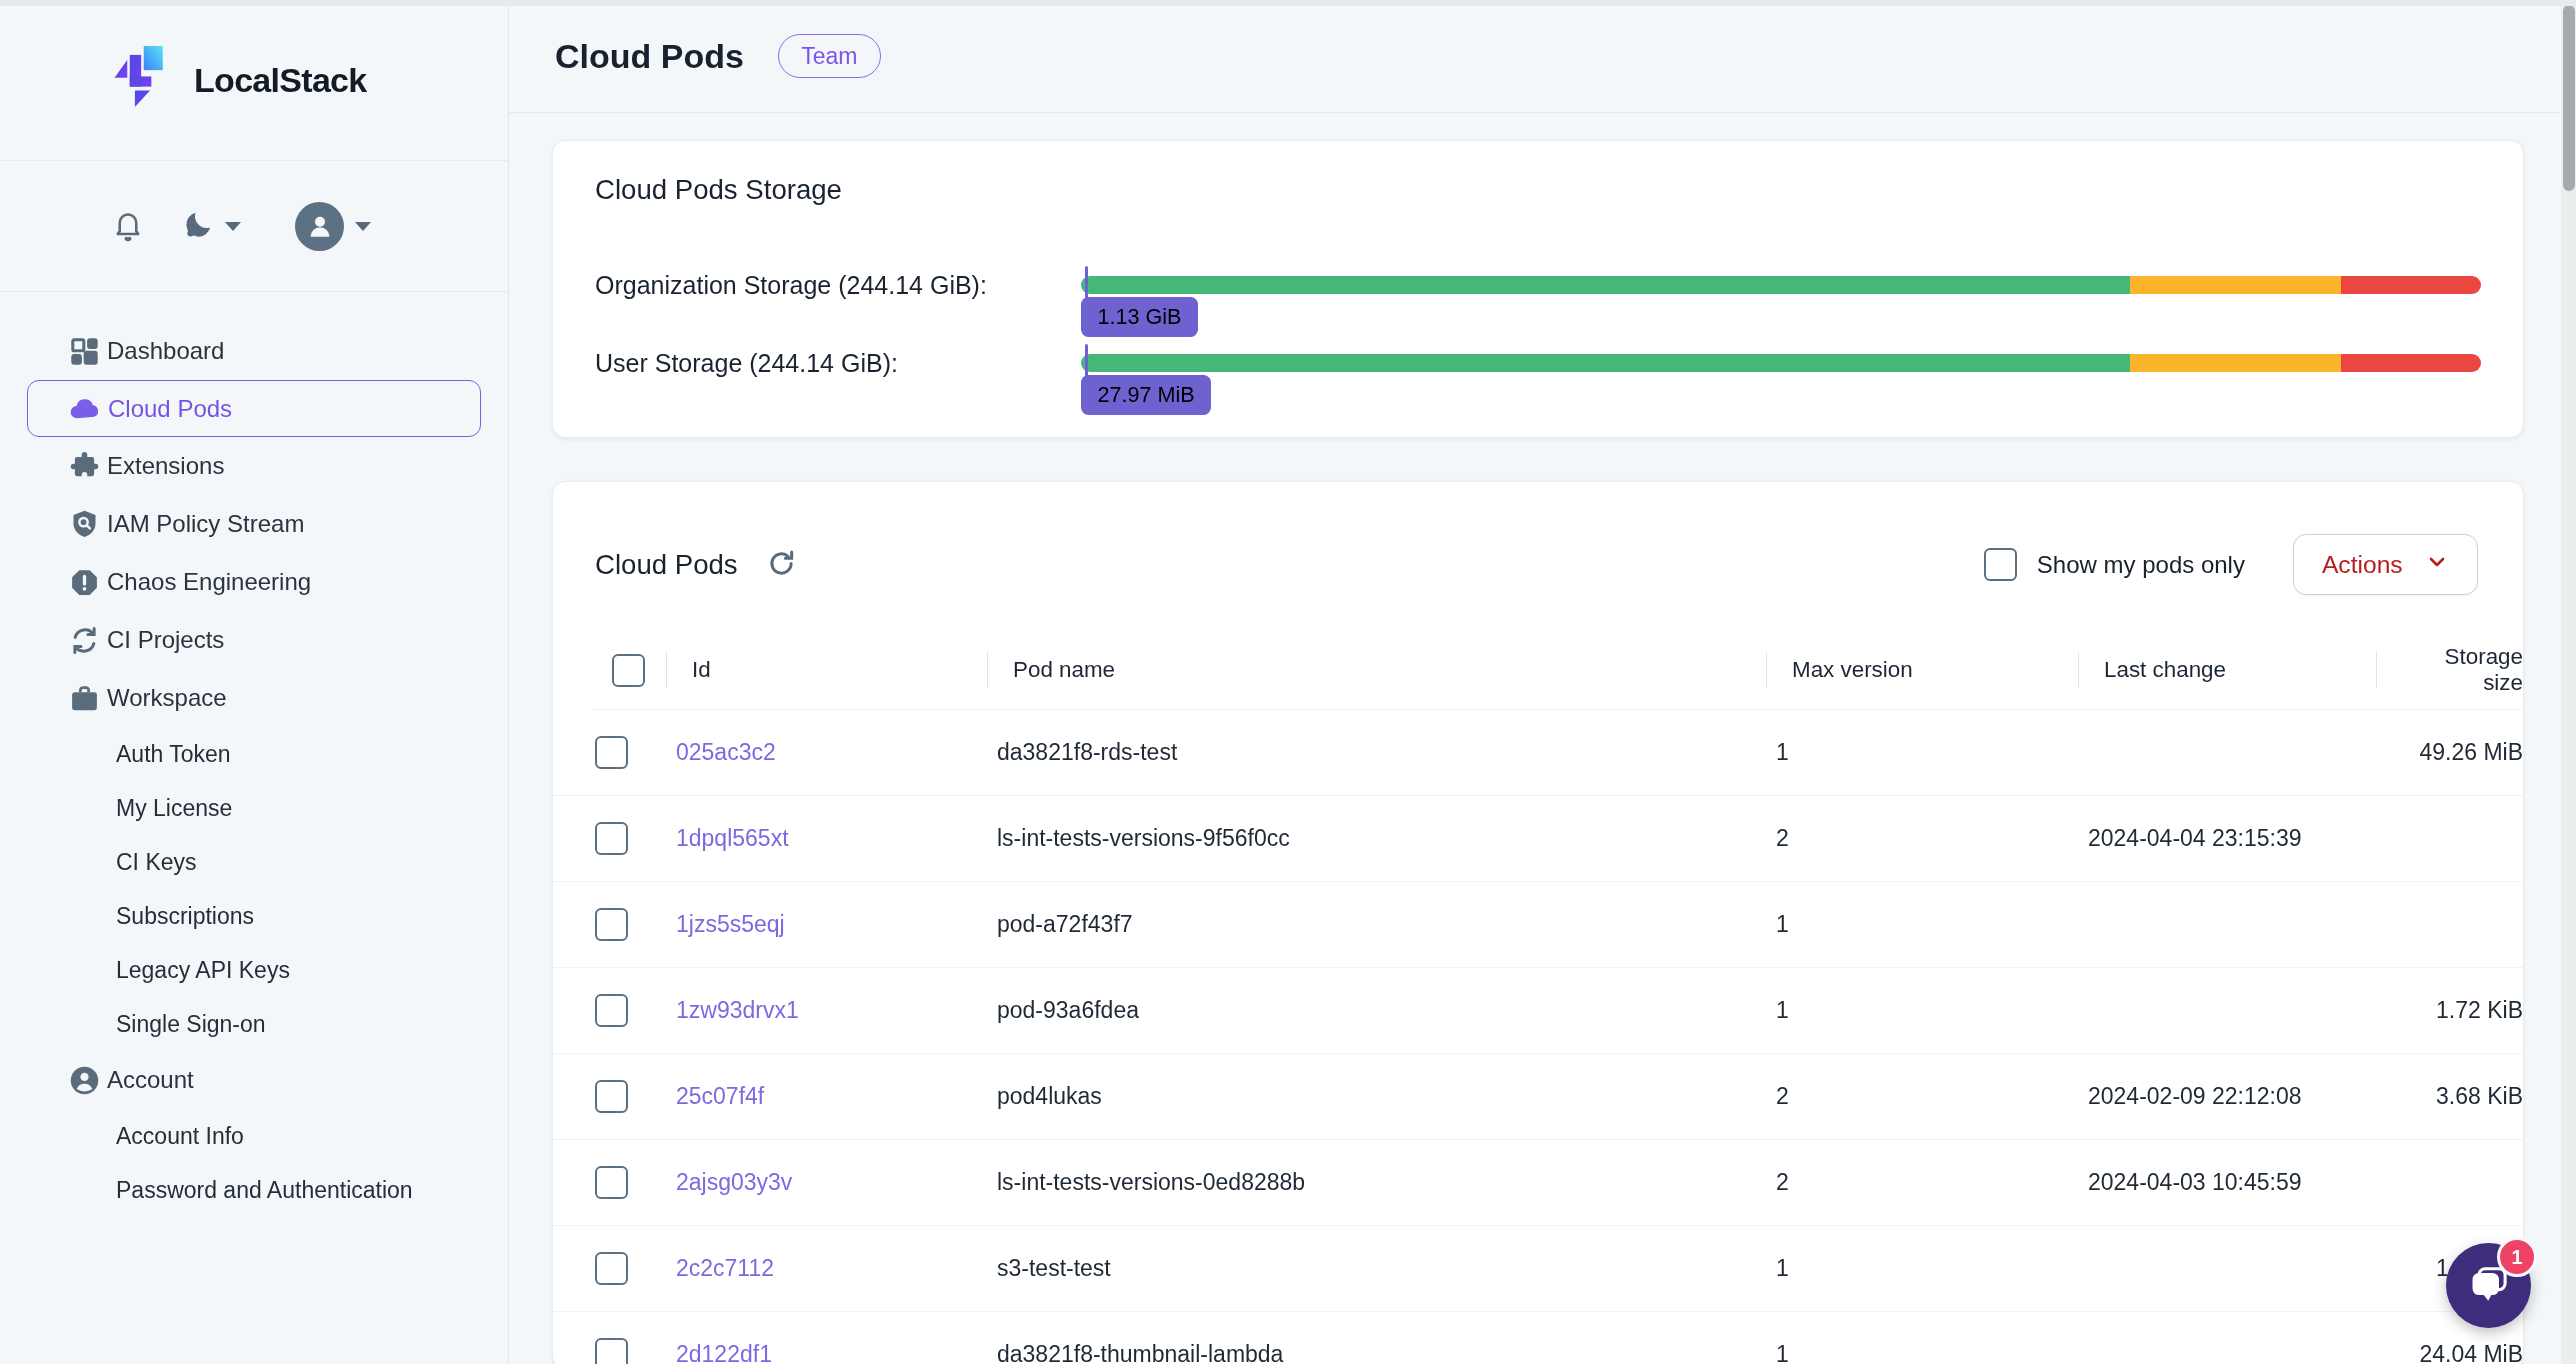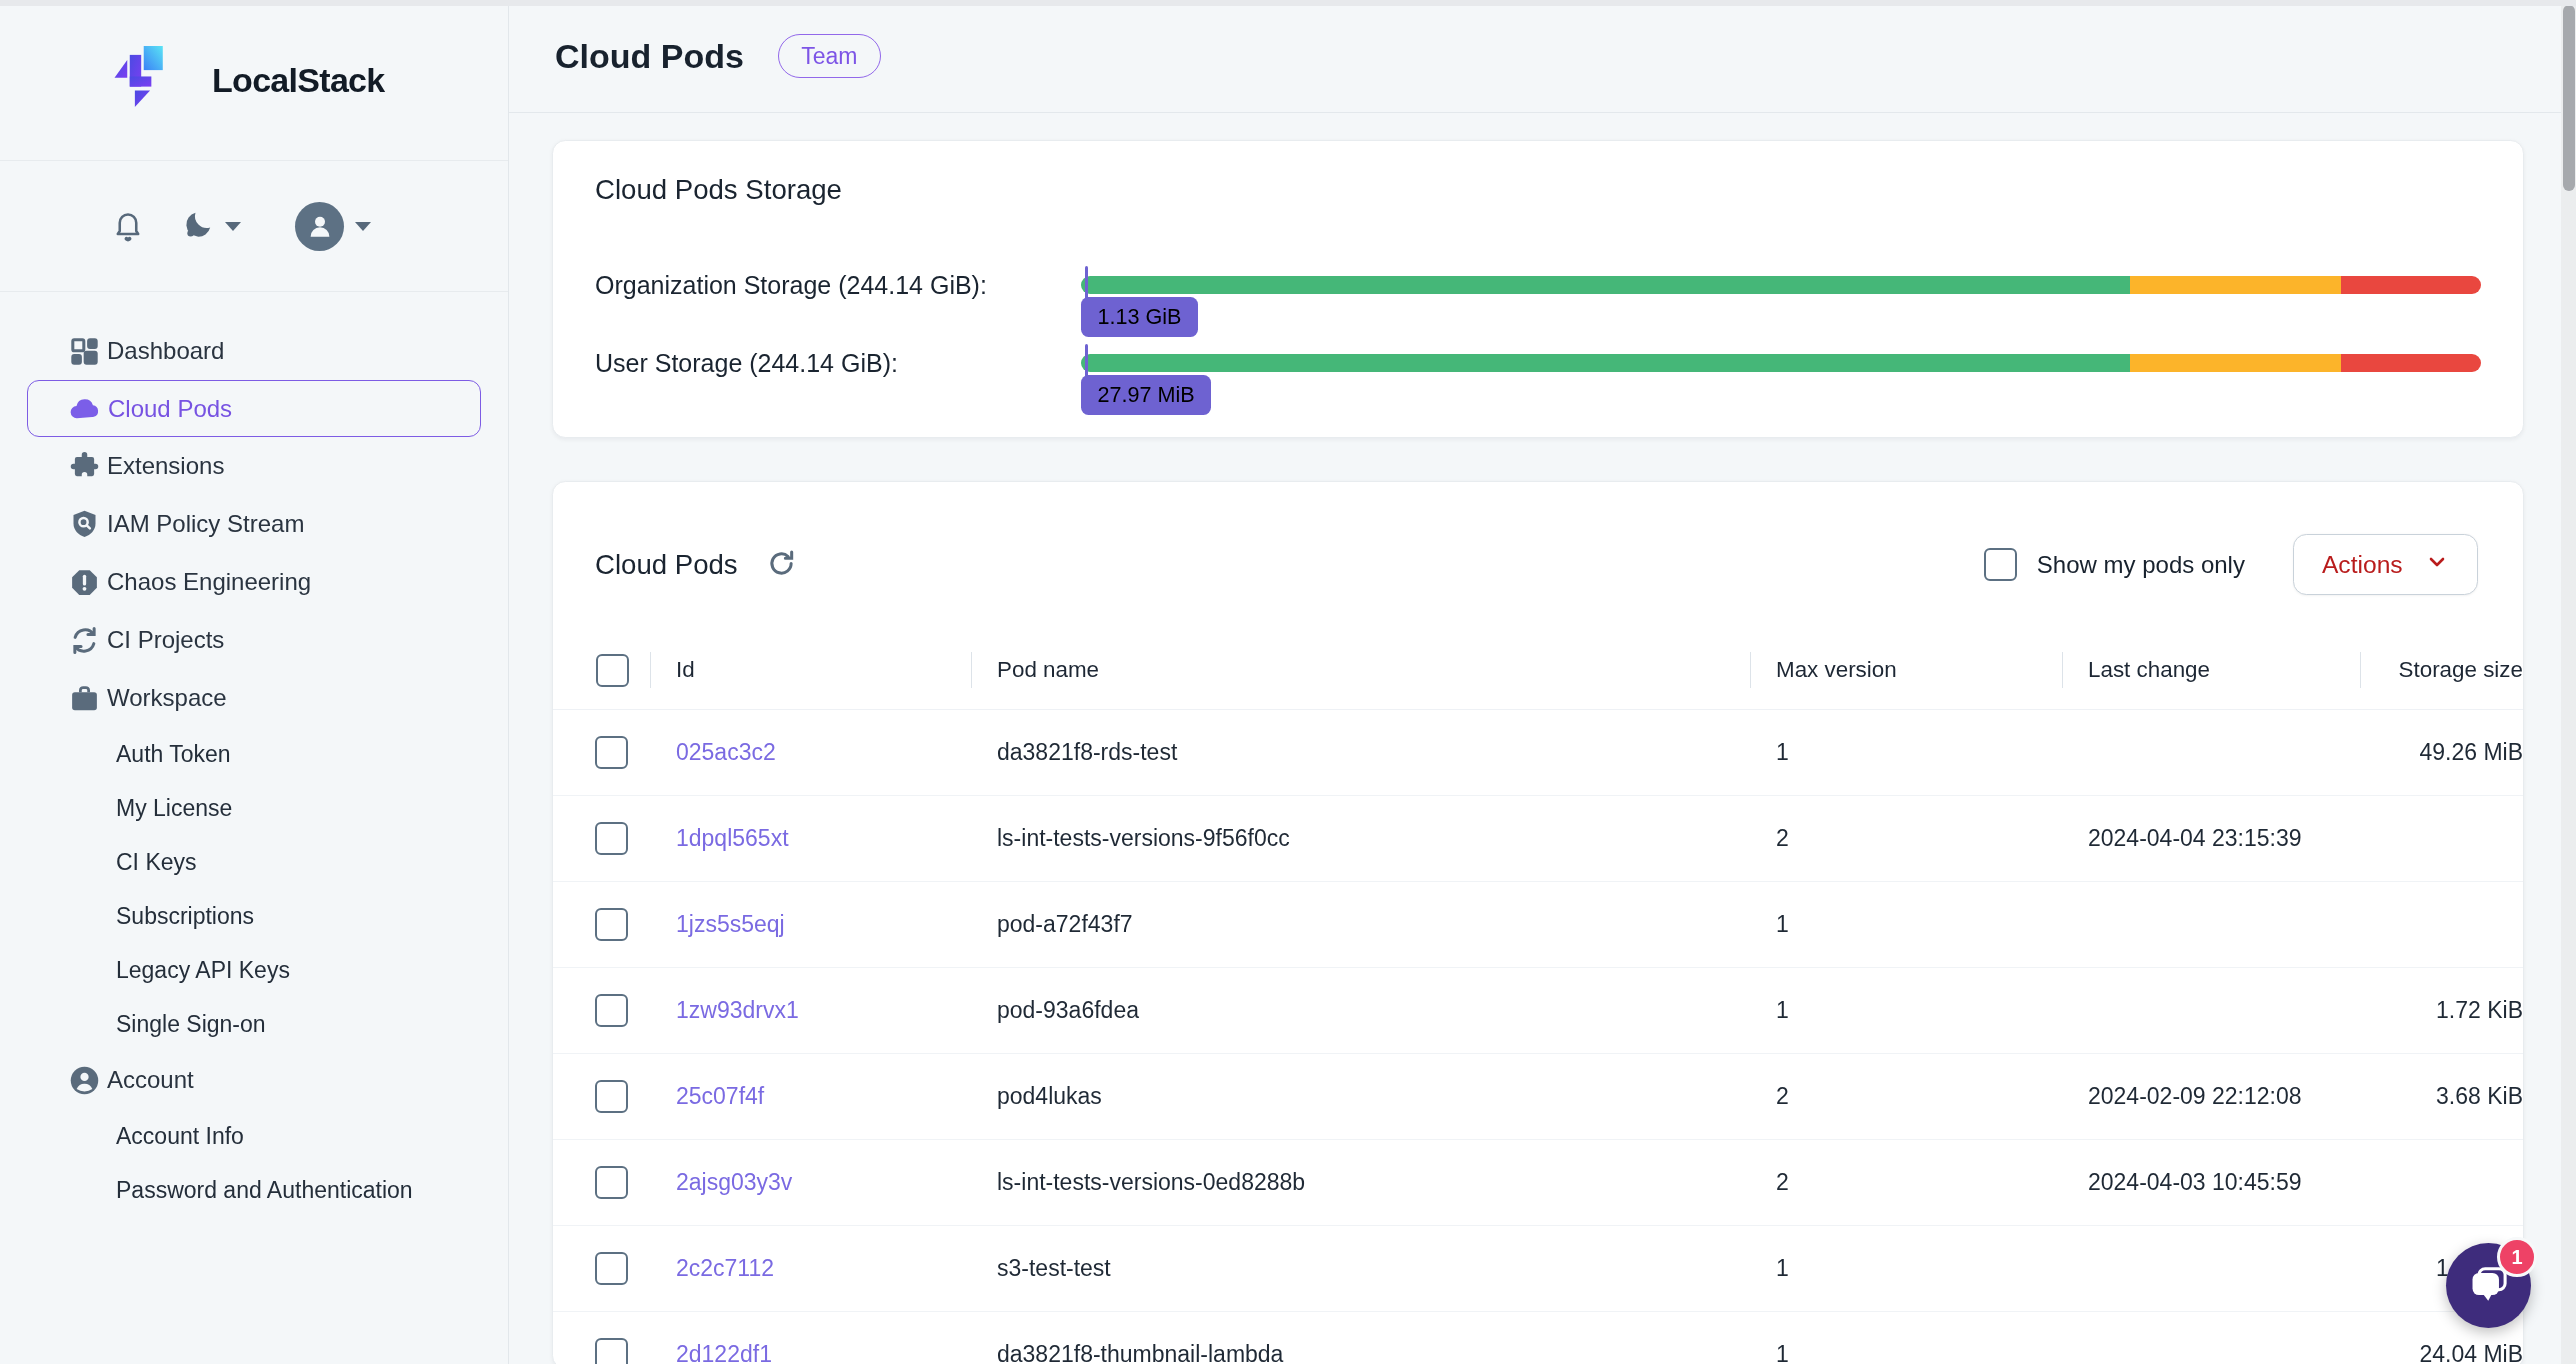--- a/index.html
+++ b/index.html
@@ -5,21 +5,21 @@
   html,body{margin:0;padding:0;}
   body{
     width:2576px;height:1364px;position:relative;overflow:hidden;
     background:#f4f7f9;font-family:"Liberation Sans",sans-serif;
     -webkit-font-smoothing:antialiased;
   }
   .top-strip{position:absolute;top:0;left:0;width:2576px;height:6px;background:#e7e9ec;z-index:50;}
 
   
   .sidebar{position:absolute;left:0;top:0;width:508px;height:1364px;background:#f4f7f9;border-right:1.5px solid #e2e7eb;z-index:2;}
-  .logo-section{height:161px;border-bottom:1.5px solid #e7ebee;display:flex;align-items:center;padding-left:112px;gap:34px;box-sizing:border-box;}
+  .logo-section{height:161px;border-bottom:1.5px solid #e7ebee;display:flex;align-items:center;padding-left:112px;gap:16px;box-sizing:border-box;}
   .logo-text{font-size:34px;font-weight:700;color:#121b26;letter-spacing:-0.7px;}
   .icon-bar{height:131px;border-bottom:1.5px solid #e7ebee;display:flex;align-items:center;padding-left:110px;box-sizing:border-box;}
   .icon-btn{display:flex;align-items:center;color:#57697b;background:none;border:none;padding:0;}
   .caret{width:0;height:0;border-left:8.2px solid transparent;border-right:8.2px solid transparent;border-top:9.7px solid #57697b;margin-left:10.4px;}
   .avatar-circle{width:49px;height:49px;border-radius:50%;background:#5d7184;display:flex;align-items:center;justify-content:center;}
   .nav{padding-top:30px;}
   .nav-item{height:58px;display:flex;align-items:center;gap:5px;padding-left:66px;font-size:24px;color:#2a3440;box-sizing:border-box;}
   .nav-icon{width:36px;height:36px;display:flex;align-items:center;justify-content:center;color:#5a6b7c;flex:0 0 36px;}
   .nav-item.selected{margin:0 27px;padding-left:39px;border:1.5px solid #7d5ce4;border-radius:12px;height:57px;color:#7753e2;background:#f4f7f9;}
   .nav-item.selected .nav-icon{color:#7b5ee8;}
@@ -49,21 +49,21 @@
 
   
   .pods-card{margin-top:43px;height:888px;overflow:hidden;}
   .pods-header{display:flex;align-items:center;padding:52px 45px 0 42px;}
   .refresh-btn{margin-left:27px;color:#5a6b7c;background:none;border:none;display:flex;padding:0;}
   .right-controls{margin-left:auto;display:flex;align-items:center;}
   .checkbox{width:33px;height:33px;border:2.2px solid #5c7082;border-radius:6px;background:#fff;box-sizing:border-box;display:inline-block;}
   .show-label{margin-left:19.4px;font-size:24px;color:#18222e;}
   .actions-btn{margin-left:48px;display:flex;align-items:center;gap:22.4px;border:1.5px solid #c9d2da;border-radius:13.4px;padding:17px 28px;height:61px;font-size:24.6px;color:#b91c1c;background:#fff;box-shadow:0 0.7px 2.2px rgba(0,0,0,.05);}
   .table{margin-top:36px;}
-  .thead{display:flex;align-items:center;height:78px;padding-left:43px;border-bottom:1.5px solid #eef1f5;}
+  .thead{display:flex;align-items:center;height:78px;padding-left:22px;border-bottom:1.5px solid #eef1f5;margin-left:37px;}
   .hcell{display:flex;align-items:center;height:36px;border-left:1.5px solid #dde3e9;padding-left:25px;font-size:22.4px;color:#1d2734;box-sizing:border-box;}
   .c-check{width:54px;flex:0 0 54px;border-left:none;padding-left:0;}
   .c-id{width:321px;flex:0 0 321px;}
   .c-pod{width:779px;flex:0 0 779px;}
   .c-max{width:312px;flex:0 0 312px;}
   .c-last{width:298px;flex:0 0 298px;}
   .c-size{flex:1;justify-content:flex-end;text-align:right;}
   .trow{display:flex;align-items:center;height:85px;padding-left:42px;border-bottom:1.5px solid #f0f3f6;font-size:23px;color:#1f2935;}
   .trow .cell{display:flex;align-items:center;padding-left:27px;box-sizing:border-box;}
   .trow .c-check{padding-left:0;}

